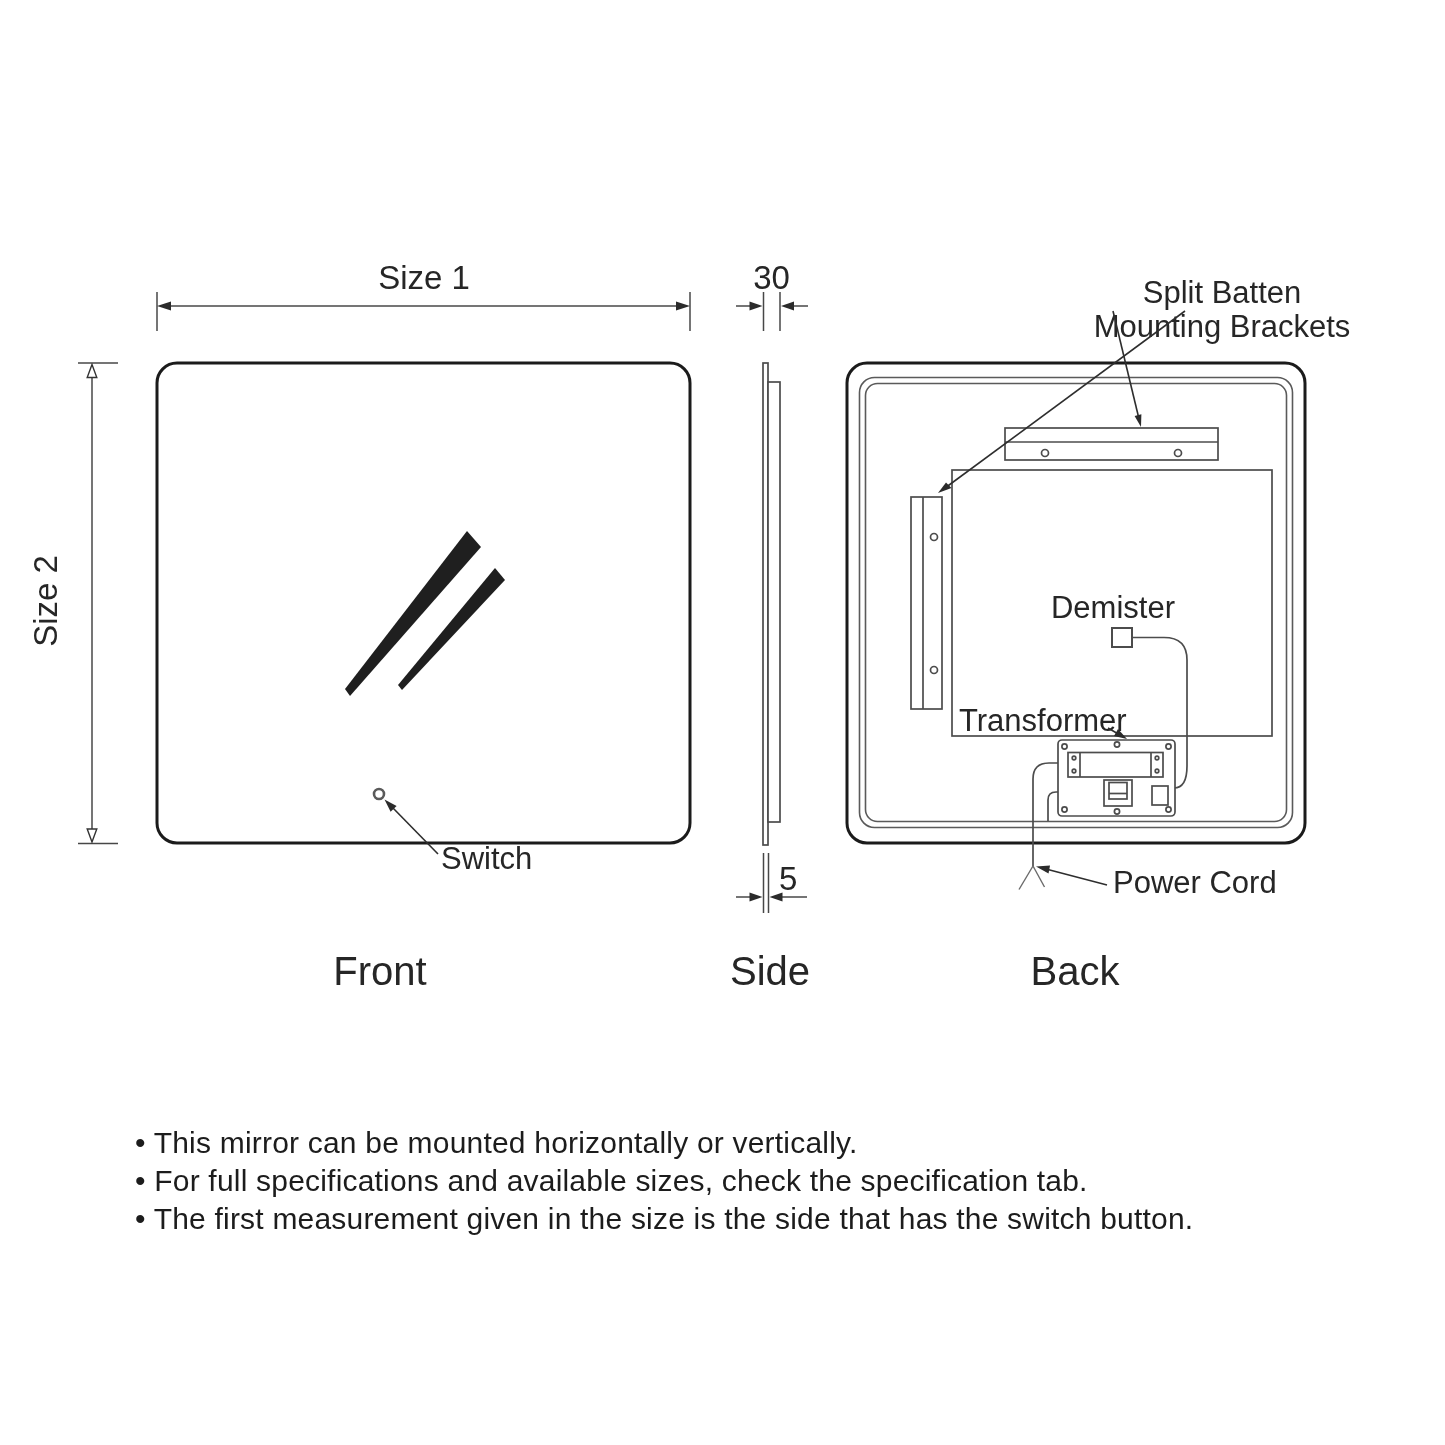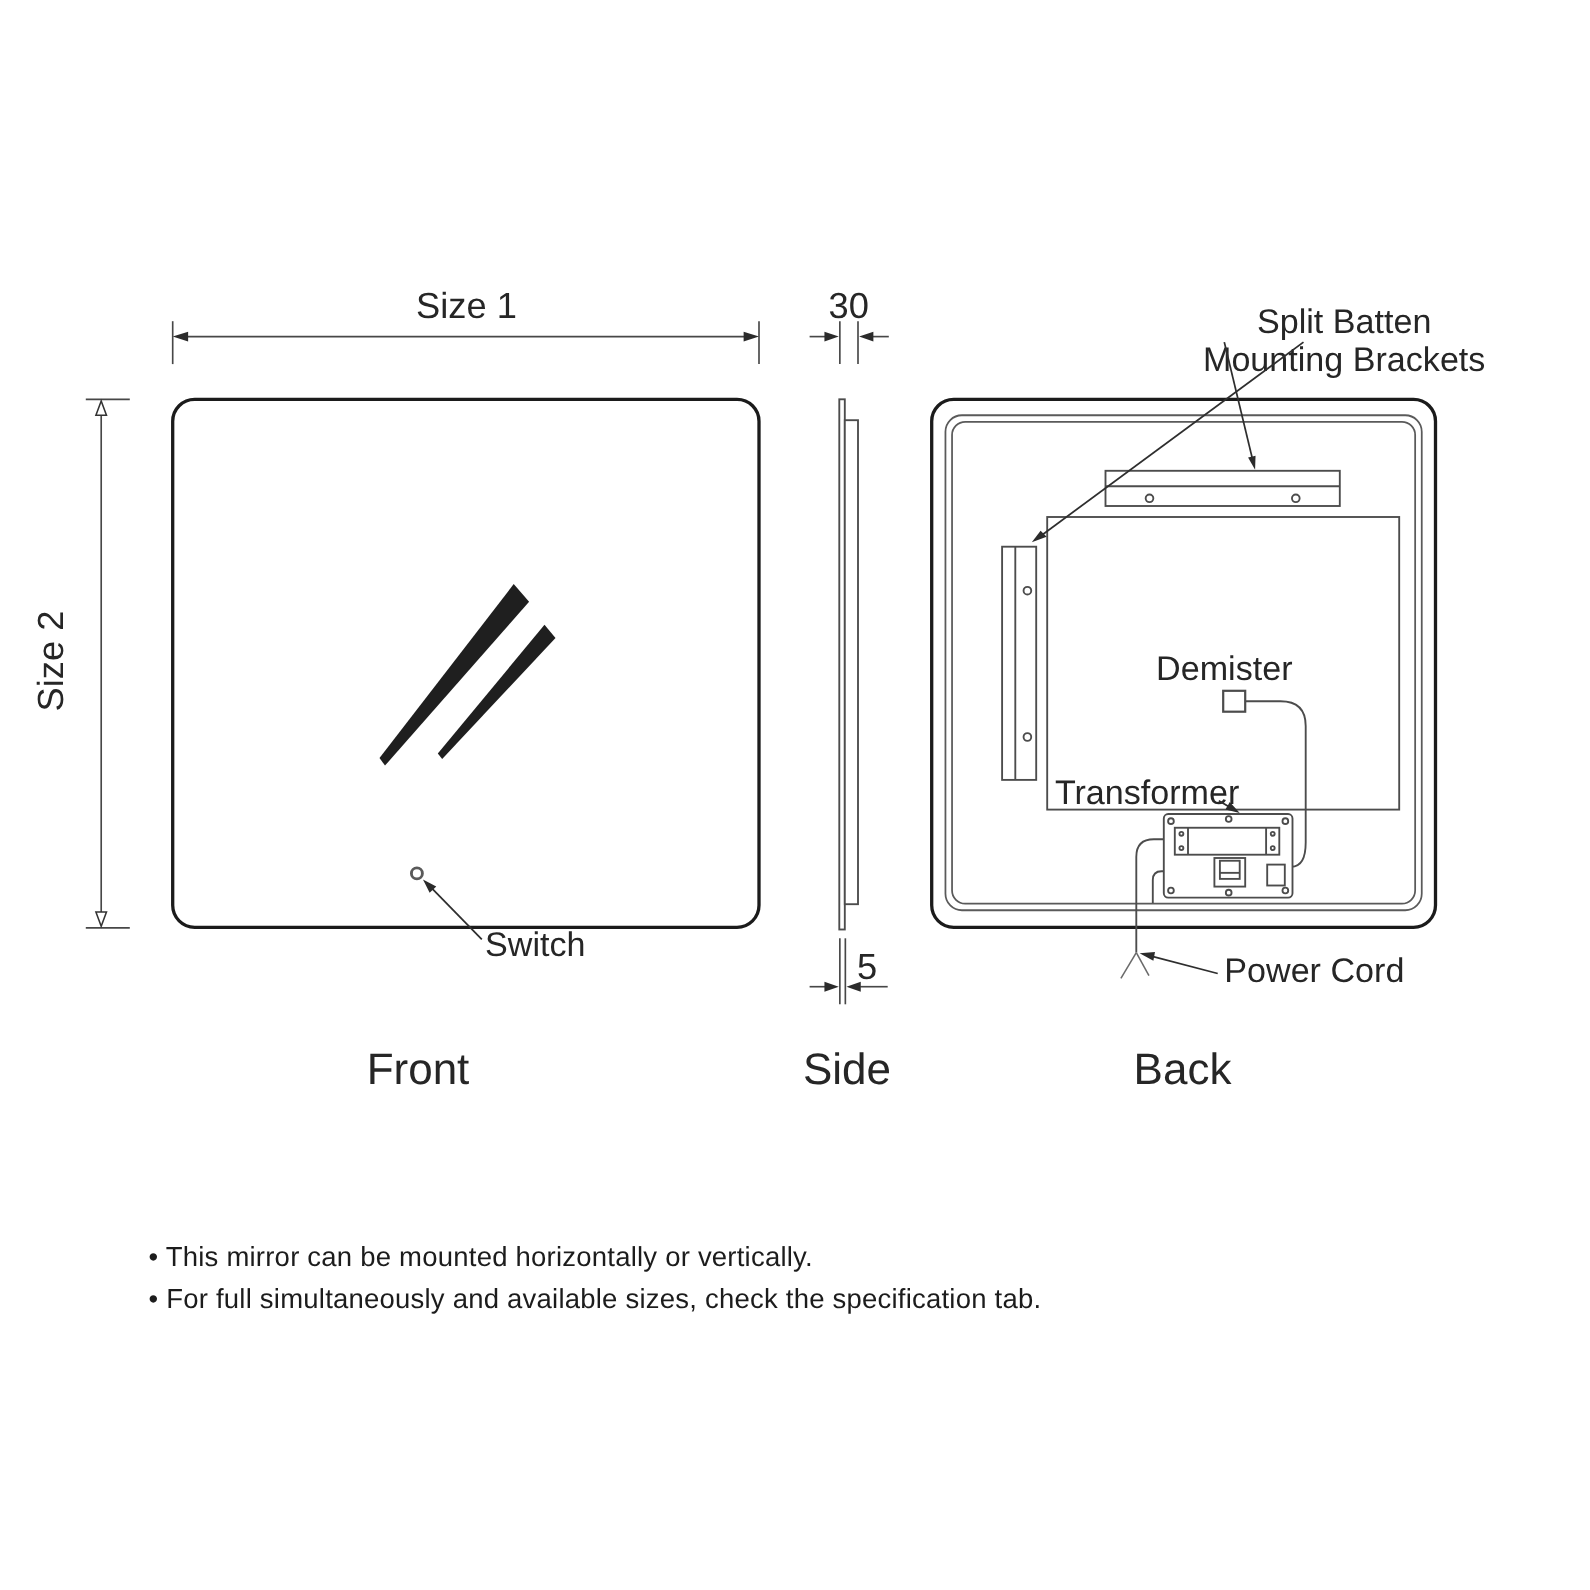--- a/index.html
+++ b/index.html
@@ -21,21 +21,21 @@
   .thick{stroke:#1b1b1b;stroke-width:3;fill:#ffffff;}
   .med{stroke:#4c4c4c;stroke-width:1.7;fill:#ffffff;}
   .medn{stroke:#4c4c4c;stroke-width:1.7;fill:none;}
   .liner{stroke:#5a5a5a;stroke-width:1.6;fill:none;}
   .dim{stroke:#474747;stroke-width:1.5;fill:none;}
   .leader{stroke:#2e2e2e;stroke-width:1.6;fill:none;}
   .ah{fill:#2b2b2b;stroke:none;}
   .ah-open{fill:#ffffff;stroke:#333333;stroke-width:1.4;}
   .notes{
     position:absolute;left:135px;top:1124px;
-    font-size:25px;line-height:38px;color:#1c1c1c;
+    font-size:30px;line-height:38px;color:#1c1c1c;
     letter-spacing:0.2px;white-space:nowrap;
   }
 </style>
 </head>
 <body>
 
 <div class="canvas">
 
   <svg class="drawing" width="1445" height="1445" viewBox="0 0 1445 1445">
 
@@ -163,16 +163,17 @@
         <polygon class="ah" points="1036,866.5 1050,865.5 1048.5,873.5"></polygon>
         <text class="ann-text" x="1113" y="892.5" text-anchor="start">Power Cord</text>
       </g>
 
       <text class="view-label" x="1075" y="985" text-anchor="middle">Back</text>
     </g>
   </svg>
 
   <div class="notes">
     <div><span>• This mirror can be mounted horizontally or vertically.</span></div>
-    <div><span>• For full simultaneously and available sizes, check the specification tab.</span></div>
+    <div><span>• For full specifications and available sizes, check the specification tab.</span></div>
+    <div><span>• The first measurement given in the size is the side that has the switch button.</span></div>
   </div>
 
 </div>
 
 </body></html>

